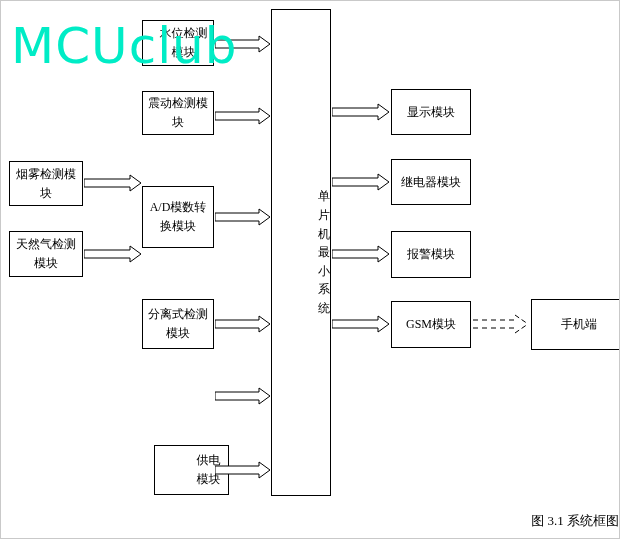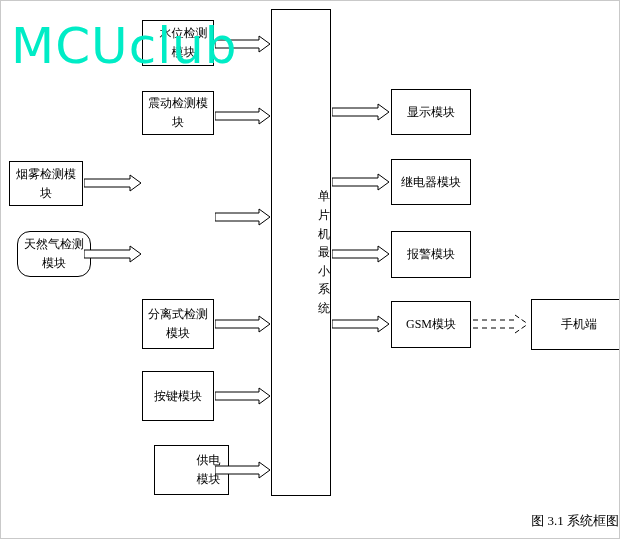--- a/index.html
+++ b/index.html
@@ -30,35 +30,35 @@
 </head>
 <body>
 
 <div class="canvas">
 
   <div class="watermark" style="color: rgb(0, 236, 198);">MCUclub</div>
 
   <div class="box" style="left:8px; top:160px; width:74px; height:45px;">
     <span class="lbl">烟雾检测模块</span>
   </div>
-  <div class="box" style="left:16px; top:230px; width:74px; height:46px;border-radius:13px;">
+  <div class="box" style="left:8px; top:230px; width:74px; height:46px;">
     <span class="lbl">天然气检测模块</span>
   </div>
 
   <div class="box" style="left:141px; top:19px; width:72px; height:46px;padding-left:13px;">
     <span class="lbl">水位检测模块</span>
   </div>
   <div class="box" style="left:141px; top:90px; width:72px; height:44px;">
     <span class="lbl">震动检测模块</span>
   </div>
+  <div class="box" style="left:141px; top:185px; width:72px; height:62px;">
+    <span class="lbl">A/D模数转换模块</span>
+  </div>
   <div class="box" style="left:141px; top:298px; width:72px; height:50px;">
     <span class="lbl">分离式检测模块</span>
-  </div>
-  <div class="box" style="left:141px; top:370px; width:72px; height:50px;">
-    <span class="lbl">按键模块</span>
   </div>
   <div class="box" style="left:153px; top:444px; width:75px; height:50px;padding-left:36px;">
     <span class="lbl">供电模块</span>
   </div>
 
   <div class="box" style="left:270px; top:8px; width:60px; height:487px;padding-left:48px;">
     <span class="lbl">
       <span>单片机</span><br>
       <span>最小系统</span>
     </span>

